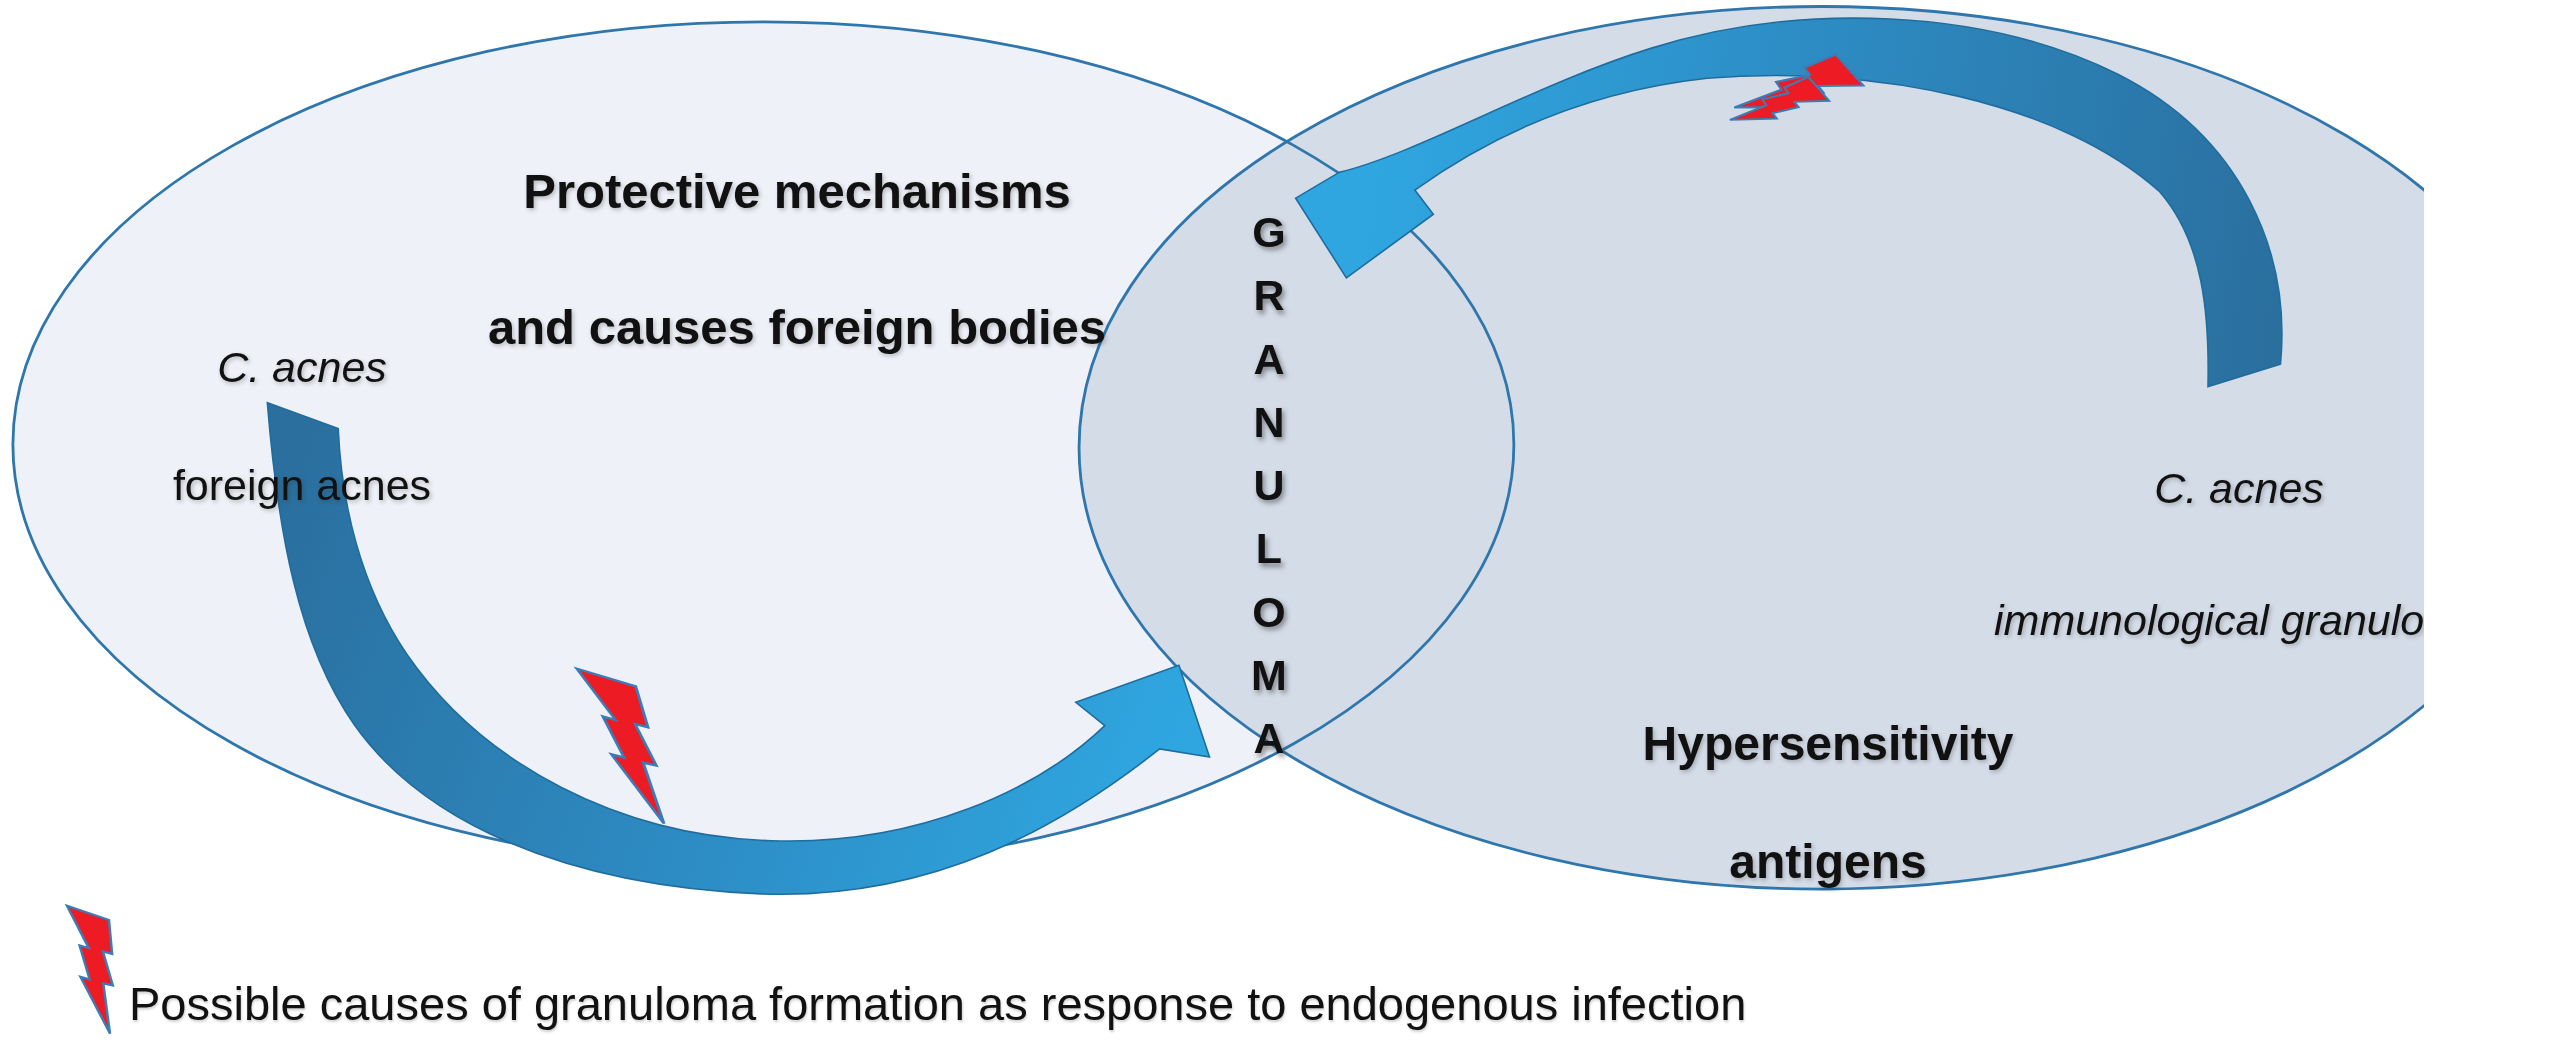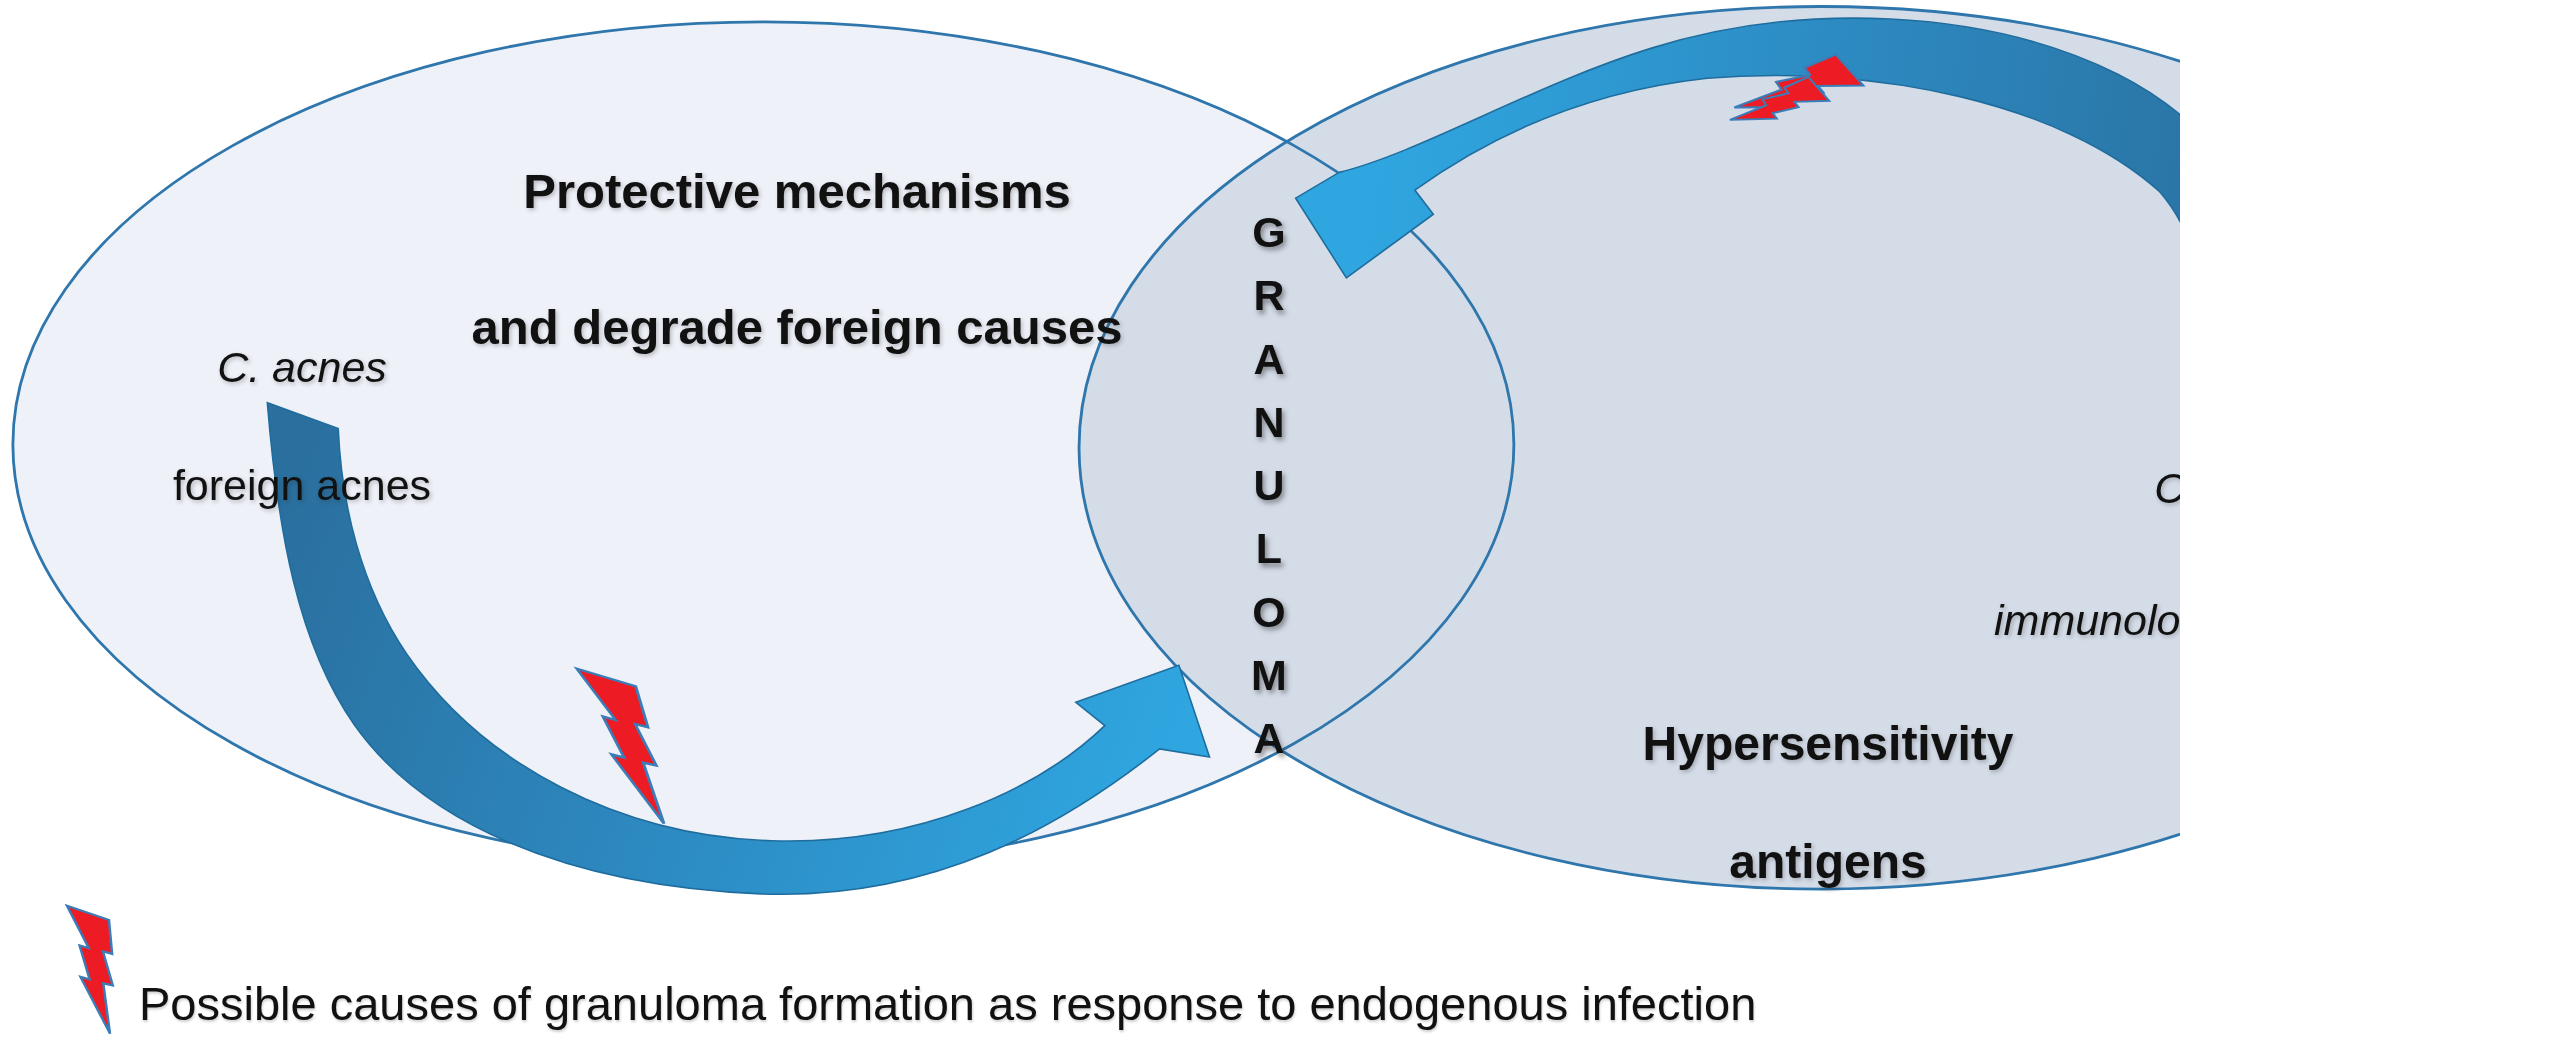--- a/index.html
+++ b/index.html
@@ -1,18 +1,18 @@
 <!DOCTYPE html>
 <html style="font-size:13px"><head>
 <meta charset="utf-8">
 <style>
   html,body{margin:0;padding:0;background:#fff;}
   .stage{
     position:relative;
-    width:2180px;
+    width:2424px;
     height:1051px;
     background:#ffffff;
     font-family:"Liberation Sans", sans-serif;
     color:#111;
     overflow:hidden;
   }
   .stage svg.shapes{position:absolute;left:0;top:0;}
   .txt{position:absolute;white-space:pre-line;}
   .center{text-align:center;}
   .bold{font-weight:bold;}
@@ -36,21 +36,21 @@
   }
   .label-right{
     left:1957px;top:389px;width:564px;
     font-size:43px;line-height:66px;
   }
   .title-right{
     left:1546px;top:655px;width:564px;
     font-size:48px;line-height:59px;text-align:center;
   }
   .legend-text{
-    left:139px;top:976px;
+    left:129px;top:976px;
     font-size:47px;white-space:nowrap;
     text-shadow:0.8px 1.6px 2.4px rgba(40,40,40,.22);
   }
 </style>
 </head>
 <body>
 
 <div class="stage">
 
   <svg class="shapes" width="2576" height="1051" viewBox="0 0 3199 1305">
@@ -94,21 +94,21 @@
              C2736,300 2744,390 2742,480 Z"></path>
 
     <use href="#boltShape" transform="translate(725,815) rotate(30) scale(1.9,1.3)" fill="#ed1c24" stroke="#3a7db8" stroke-width="2.2"></use>
     <use href="#boltShape" transform="translate(2322,92) rotate(30) scale(-1.25,1.2)" fill="#ed1c24" stroke="#3a7db8" stroke-width="2.2"></use>
     <use href="#boltShape" transform="translate(2278,114) rotate(30) scale(-0.95,0.95)" fill="#ed1c24" stroke="#3a7db8" stroke-width="2.6"></use>
     <use href="#boltShape" transform="translate(92,1112) rotate(35) scale(1.35,1.15)" fill="#ed1c24" stroke="#3a7db8" stroke-width="2.4"></use>
   </svg>
 
   <div class="txt title-left center bold soft-shadow">
     <div>Protective mechanisms</div>
-    <div>and degrade foreign causes</div>
+    <div>and causes foreign bodies</div>
   </div>
 
   <div class="txt label-left center soft-shadow">
     <div class="italic">C. acnes</div>
     <div>foreign acnes</div>
   </div>
 
   <div class="txt granuloma">GRANULOMA</div>
 
   <div class="txt label-right center italic soft-shadow">

